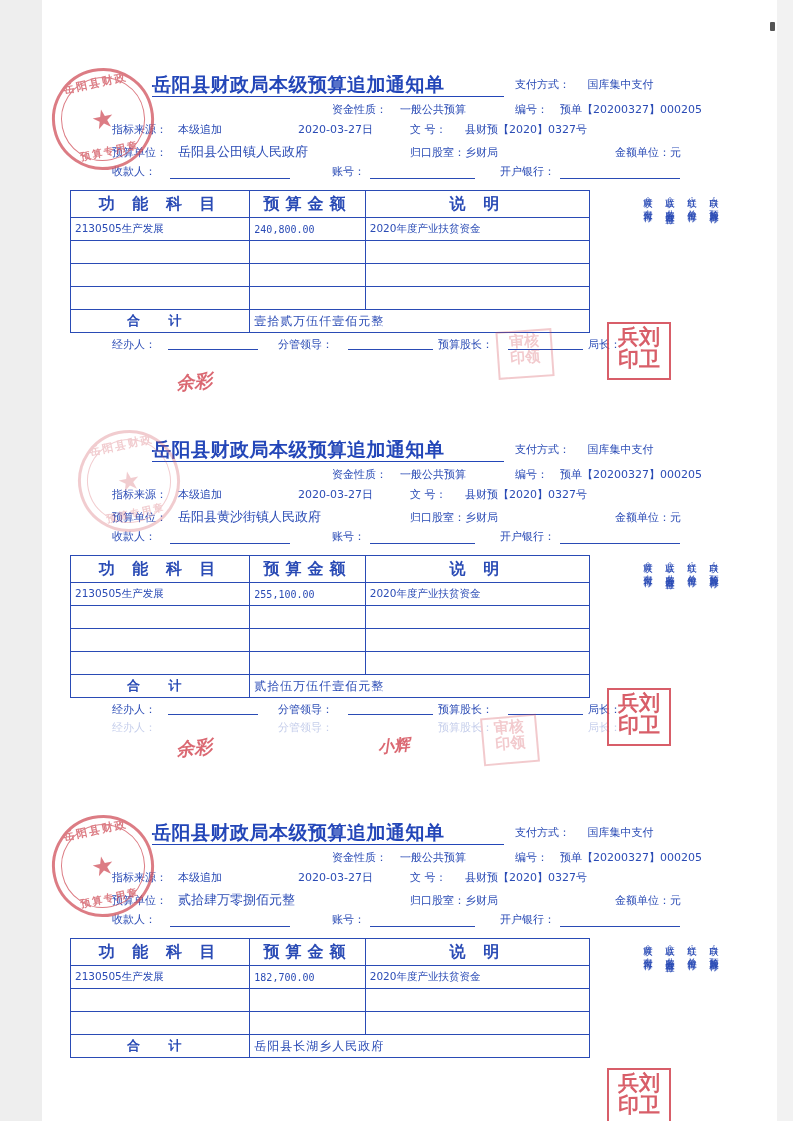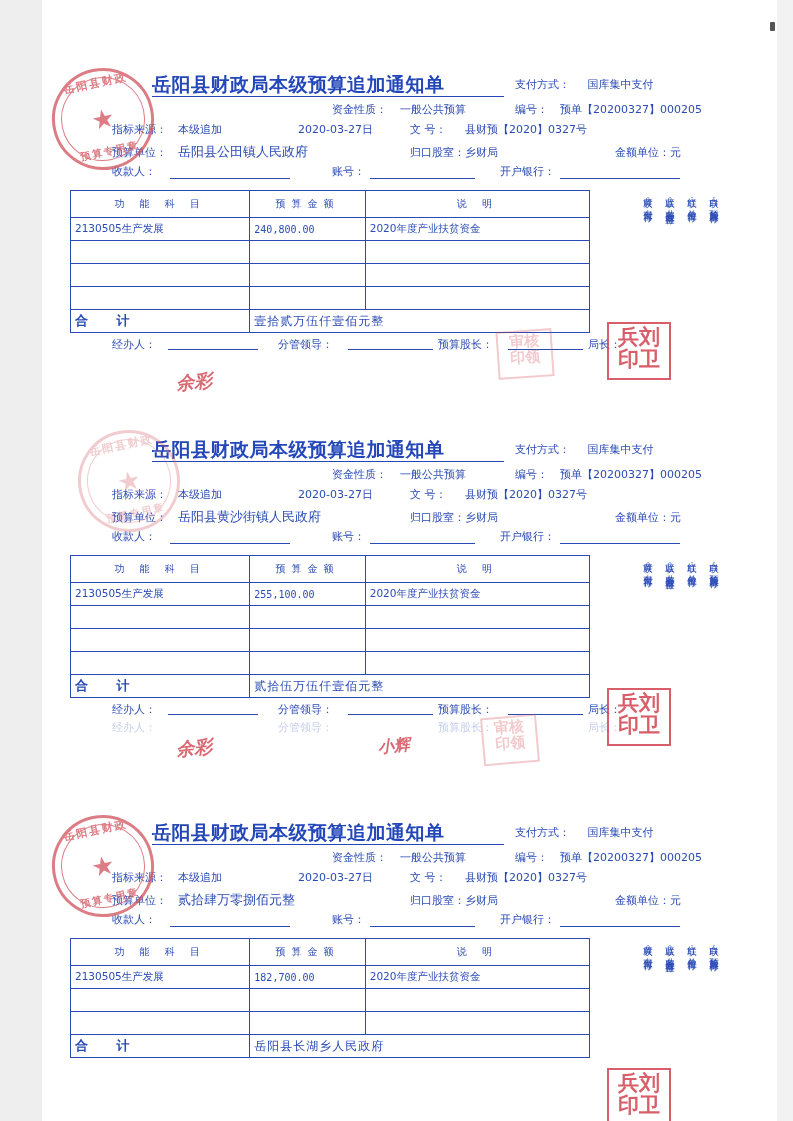--- a/index.html
+++ b/index.html
@@ -61,30 +61,30 @@
     margin-top:6px;
     font-size:11px;
     color:#2a4bb5;
   }
   table.grid th,table.grid td{
     border:1px solid #2a4bb5;
     height:22px;
     padding:0 4px;
   }
   table.grid th{
-    font-weight:normal;font-size:10px;letter-spacing:6px;text-align:center;
+    font-weight:bold;font-size:16px;letter-spacing:6px;text-align:center;
     height:26px;
   }
   .c1{width:180px;}
   .c2{width:110px;}
   .c3{width:230px;}
   td.amt{text-align:left;padding-right:10px;font-family:"DejaVu Sans Mono","Liberation Mono",monospace;font-size:10px;}
   td.code{font-size:10.5px;}
   td.note{font-size:10.5px;padding-left:8px;margin-top:13px;}
-  td.total{text-align:left;font-size:13px;letter-spacing:12px;font-weight:bold;}
+  td.total{text-align:center;font-size:13px;letter-spacing:12px;font-weight:bold;}
   td.totalval{font-size:12px;padding-left:6px;letter-spacing:1px;}
 
   .sidecol{
     position:absolute;
     top:0;
     left:530px;
     width:120px;
     font-size:9.5px;
     color:#2a4bb5;
   }

